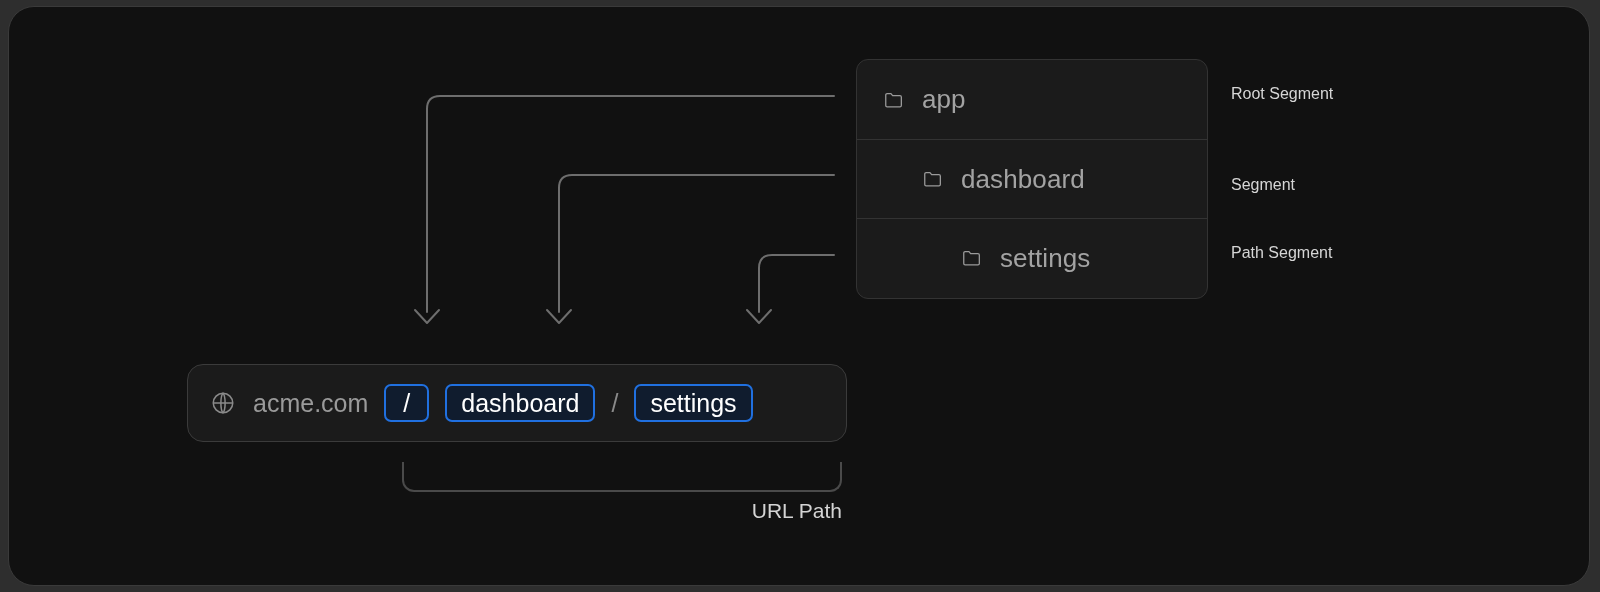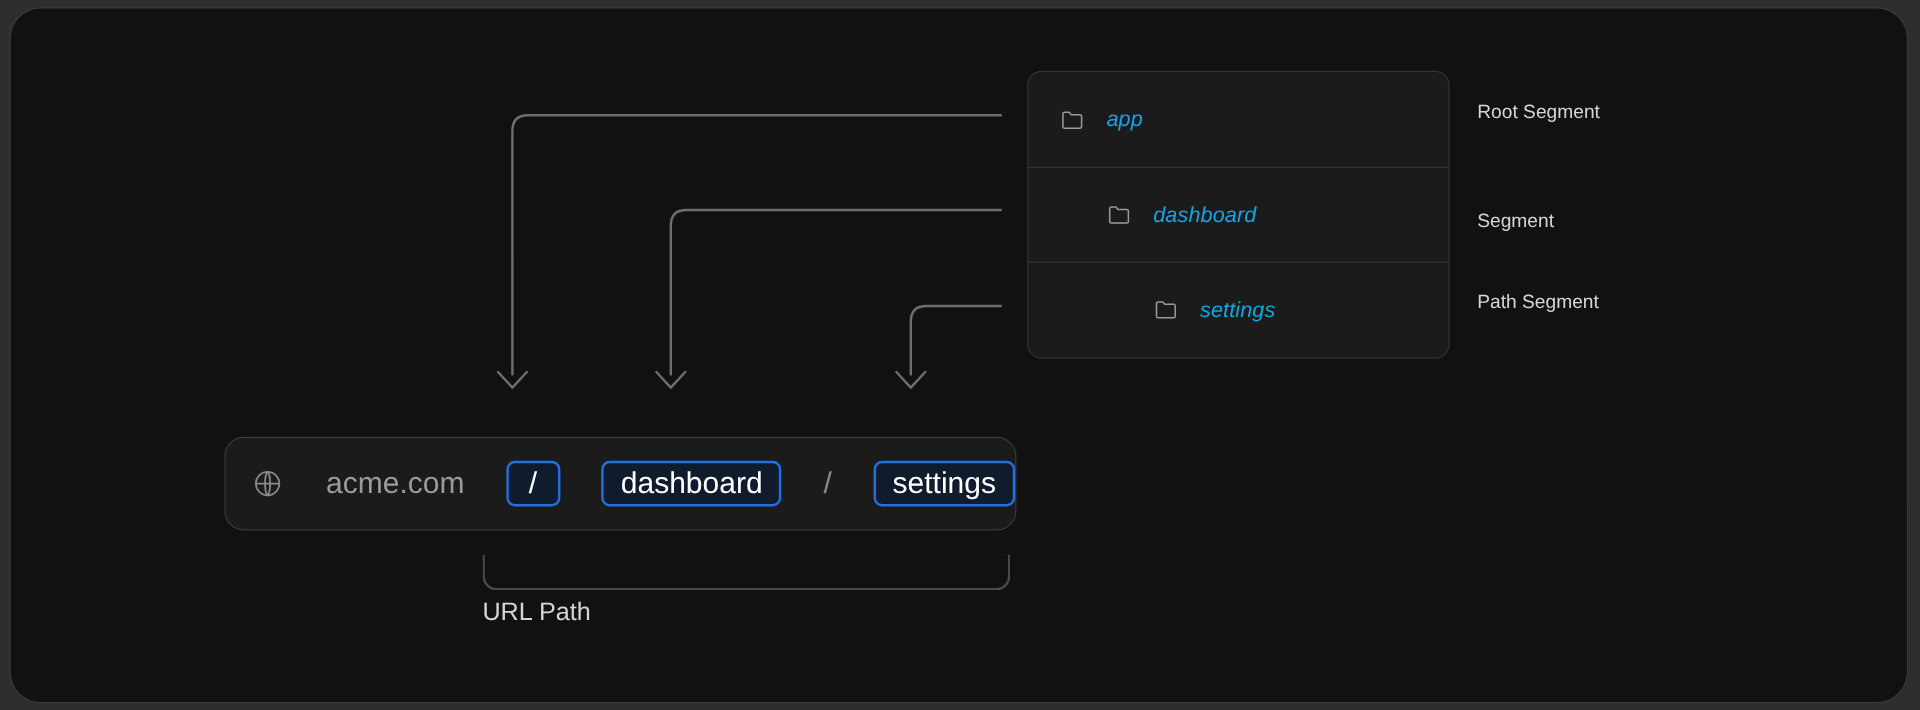--- a/index.html
+++ b/index.html
@@ -70,25 +70,24 @@
     border-top: 1px solid #333333;
   }
   .tree-row .folder-ico {
     flex: 0 0 auto;
     width: 22px;
     height: 22px;
     display: block;
   }
   .tree-row .tree-label {
     margin-left: 17px;
-    font-size: 18px;
-    color: #0ea5e9;
+    font-size: 26px;
+    color: #a3a3a3;
     letter-spacing: 0.1px;
     white-space: nowrap;
-    font-style: italic;
   }
   .depth-0 { padding-left: 26px; }
   .depth-1 { padding-left: 65px; }
   .depth-2 { padding-left: 104px; }
 
   
   .side-label {
     position: absolute;
     left: 1222px;
     font-size: 16px;
@@ -106,21 +105,20 @@
     top: 357px;
     width: 660px;
     height: 78px;
     background: #1b1b1b;
     border: 1px solid #3b3b3b;
     border-radius: 16px;
     box-sizing: border-box;
     display: flex;
     align-items: center;
     padding-left: 22px;
-    justify-content: space-between;
   }
   #globe-icon {
     width: 26px;
     height: 26px;
     flex: 0 0 auto;
     display: block;
   }
   #host-text {
     margin-left: 17px;
     font-size: 25px;
@@ -162,21 +160,21 @@
     border-top: none;
     border-bottom-left-radius: 12px;
     border-bottom-right-radius: 12px;
     box-sizing: border-box;
   }
   #path-bracket-label {
     position: absolute;
     left: 393px;
     top: 492px;
     width: 440px;
-    text-align: left;
+    text-align: right;
     font-size: 21px;
     color: #d4d4d4;
     white-space: nowrap;
   }
 </style>
 </head>
 <body>
 
 <div id="stage">
   <div id="frame">

